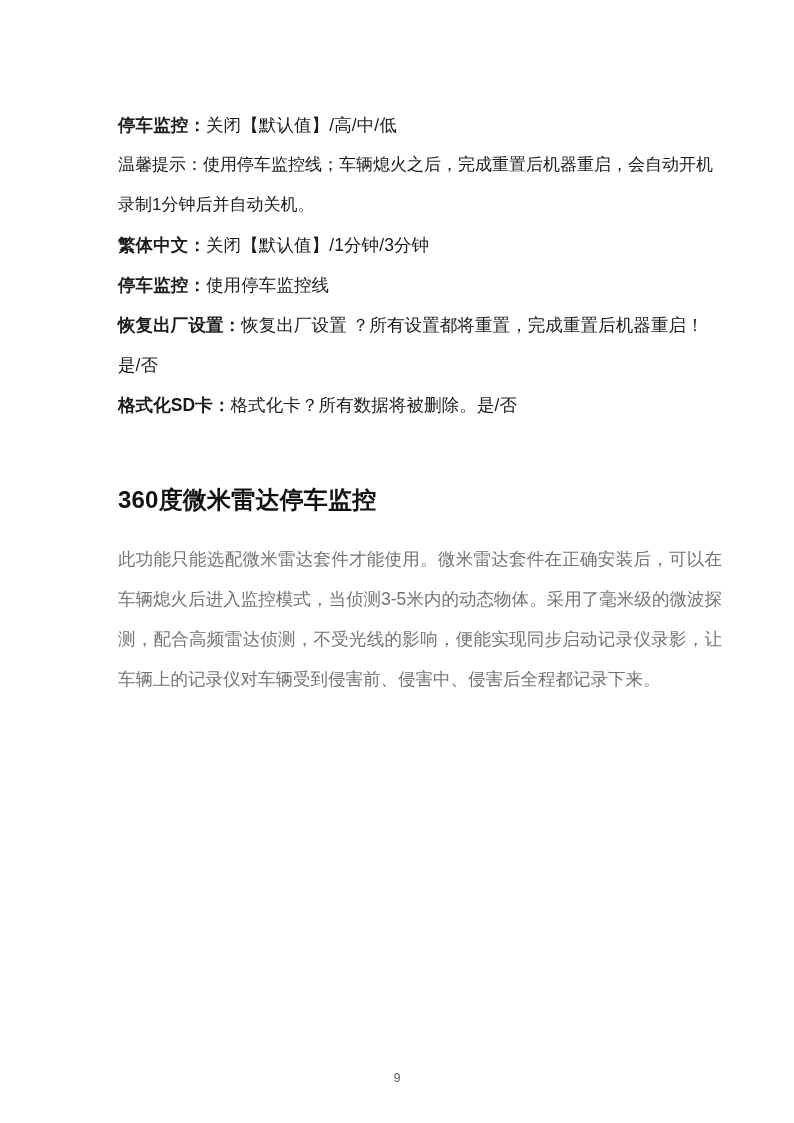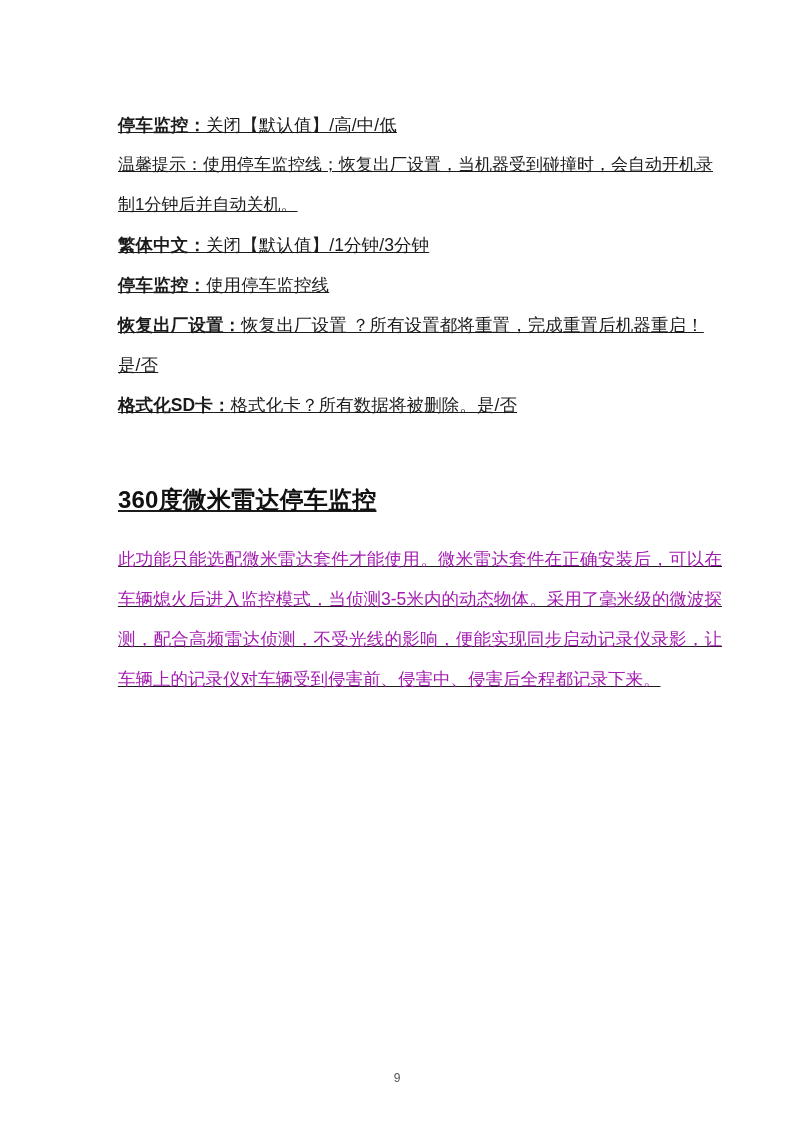--- a/index.html
+++ b/index.html
@@ -16,21 +16,20 @@
     overflow: hidden;
   }
   .page {
     position: absolute;
     top: 0;
     left: 0;
     width: 794px;
     height: 1123px;
     box-sizing: border-box;
     padding: 105px 72px 0 118px;
-    text-decoration: underline;
   }
   .settings-list {
     margin: 0;
     padding: 0;
     list-style: none;
   }
   .setting-line {
     font-size: 17.5px;
     line-height: 40px;
     color: #1b1b1b;
@@ -48,21 +47,21 @@
     font-size: 24px;
     font-weight: bold;
     line-height: 34px;
     margin: 58px 0 22px 0;
     color: #111111;
     letter-spacing: 0.2px;
   }
   .body-paragraph {
     font-size: 17.5px;
     line-height: 40px;
-    color: #a21caf;
+    color: #737373;
     margin: 0;
     text-align: justify;
     text-justify: inter-ideograph;
   }
   .page-number {
     position: absolute;
     left: 0;
     right: 0;
     bottom: 38px;
     text-align: center;
@@ -72,21 +71,21 @@
 </style>
 </head>
 <body>
 
 <div class="page">
 
   <ul class="settings-list">
     <li class="setting-line">
       <span class="term">停车监控：</span><span class="val">关闭【默认值】/高/中/低</span>
     </li>
-    <li class="note-line">温馨提示：使用停车监控线；恢复出厂设置，当机器受到碰撞时，会自动开机录制1分钟后并自动关机。</li>
+    <li class="note-line">温馨提示：使用停车监控线；车辆熄火之后，完成重置后机器重启，会自动开机录制1分钟后并自动关机。</li>
     <li class="setting-line">
       <span class="term">繁体中文：</span><span class="val">关闭【默认值】/1分钟/3分钟</span>
     </li>
     <li class="setting-line">
       <span class="term">停车监控：</span><span class="val">使用停车监控线</span>
     </li>
     <li class="setting-line">
       <span class="term">恢复出厂设置：</span><span class="val">恢复出厂设置 ？所有设置都将重置，完成重置后机器重启！   是/否</span>
     </li>
     <li class="setting-line">

